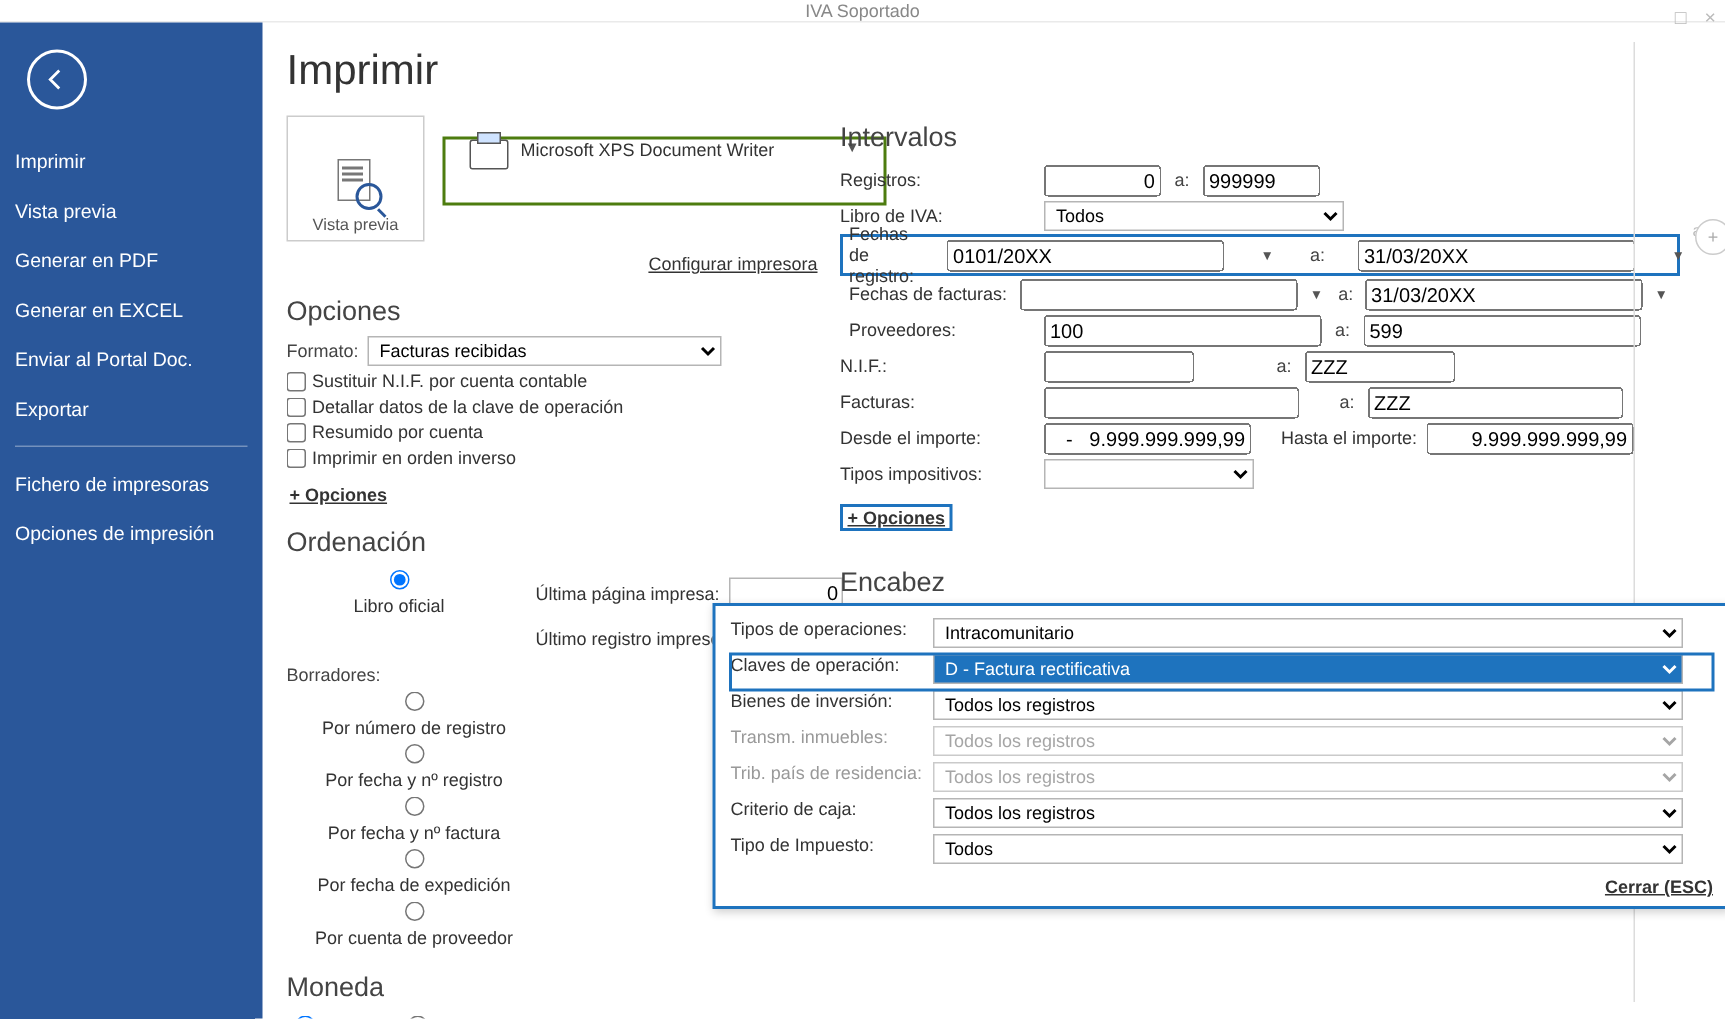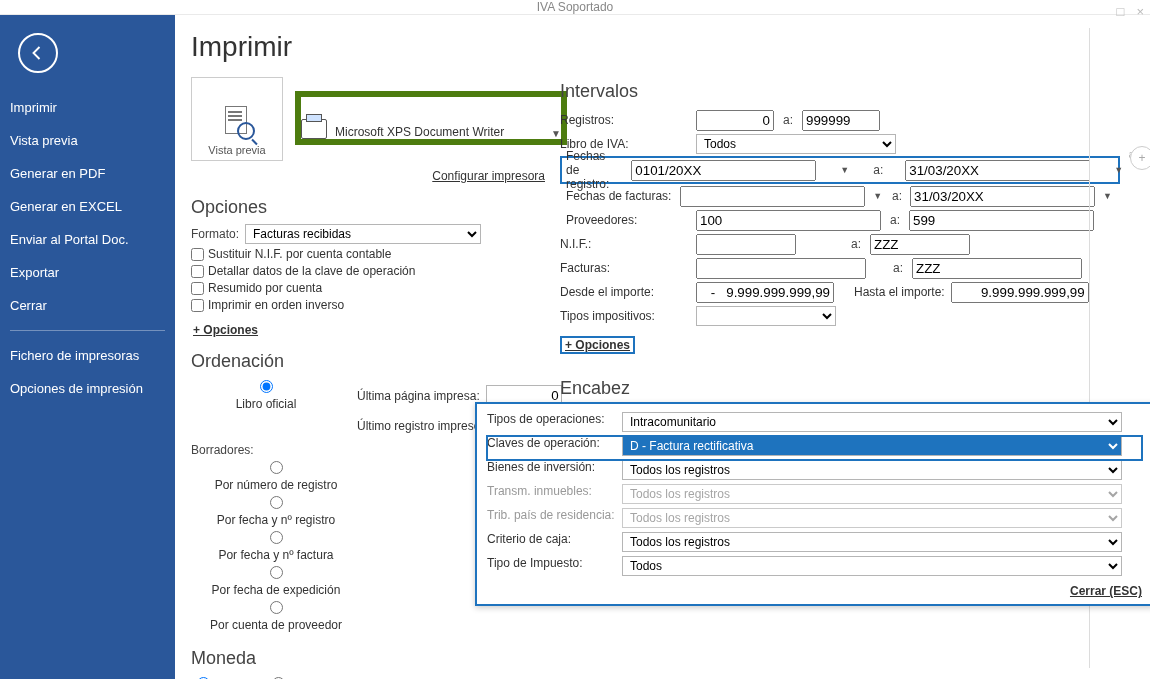--- a/index.html
+++ b/index.html
@@ -16,21 +16,21 @@
   .main { flex:1; padding:10px 0 0 16px; overflow:hidden; position:relative;}
   h1.big { font-size:28px; font-weight:300; color:#333; margin:6px 0 14px 0;}
   .row { display:flex; align-items:flex-start; gap:12px;}
   .preview-box { width:90px; height:72px; border:1px solid #ccc; display:flex; flex-direction:column; align-items:center; justify-content:flex-end; padding:6px 0 4px 0; gap:4px;}
   .preview-box .pic { width:36px; height:34px; position:relative;}
   .preview-box .doc { position:absolute; left:6px; top:0; width:20px; height:26px; border:1px solid #777; background:#fff;}
   .preview-box .doc:before{content:"";position:absolute;left:2px;top:4px;width:14px;height:2px;background:#777;box-shadow:0 4px 0 #777,0 8px 0 #777;}
   .preview-box .mag { position:absolute; right:0; bottom:0; width:14px; height:14px; border:2px solid #2a579a; border-radius:50%;}
   .preview-box .mag:after{content:"";position:absolute;right:-5px;bottom:-5px;width:7px;height:2px;background:#2a579a;transform:rotate(45deg);}
   .preview-box .cap { font-size:11px; color:#555;}
-  .printer-btn { height:42px; width:260px; border:6px solid #4d7c0f; display:flex; align-items:flex-end; padding:0 0; gap:8px; margin-top:14px;}
+  .printer-btn { height:42px; width:260px; border:2px solid #4d7c0f; display:flex; align-items:flex-start; padding:0 16px; gap:8px; margin-top:14px;}
   .printer-icon { width:26px; height:20px; position:relative;}
   .printer-icon .body { position:absolute; inset:0; border:1px solid #555; border-radius:2px; background:#fff;}
   .printer-icon .slot{position:absolute;left:5px;top:-5px;width:14px;height:6px;border:1px solid #555;background:#cfe3ff;}
   .dd-caret { margin-left:auto; font-size:10px; color:#555;}
   .configure-link { text-align:right; margin:8px 6px 0 0; text-decoration:underline; color:#333; cursor:pointer; width:354px;}
   h2.sec { font-size:18px; font-weight:normal; color:#444; margin:14px 0 6px 0;}
   .label-col { display:inline-block; min-width:50px; color:#444;}
   select, input[type=text] { font-family:inherit; font-size:12px; border:1px solid #b5b5b5; padding:1px 3px; height:18px; box-sizing:border-box; background:#fff;}
   select { height:20px;}
   .fmt-row { display:flex; align-items:center; gap:4px;}
@@ -95,21 +95,20 @@
         <svg viewBox="0 0 24 24" fill="none" stroke="#fff" stroke-width="2.5">
             <path d="M14 4l-8 8 8 8"></path>
           </svg>
       </div>
       <div class="nav-item">Imprimir</div>
       <div class="nav-item">Vista previa</div>
       <div class="nav-item">Generar en PDF</div>
       <div class="nav-item">Generar en EXCEL</div>
       <div class="nav-item">Enviar al Portal Doc.</div>
       <div class="nav-item">Exportar</div>
-      <div class="nav-item">Cerrar</div>
       <div class="nav-sep"></div>
       <div class="nav-item">Fichero de impresoras</div>
       <div class="nav-item">Opciones de impresión</div>
     </div>
 
     <div class="main">
 
       <h1 class="big">Imprimir</h1>
 
       <div class="row">

